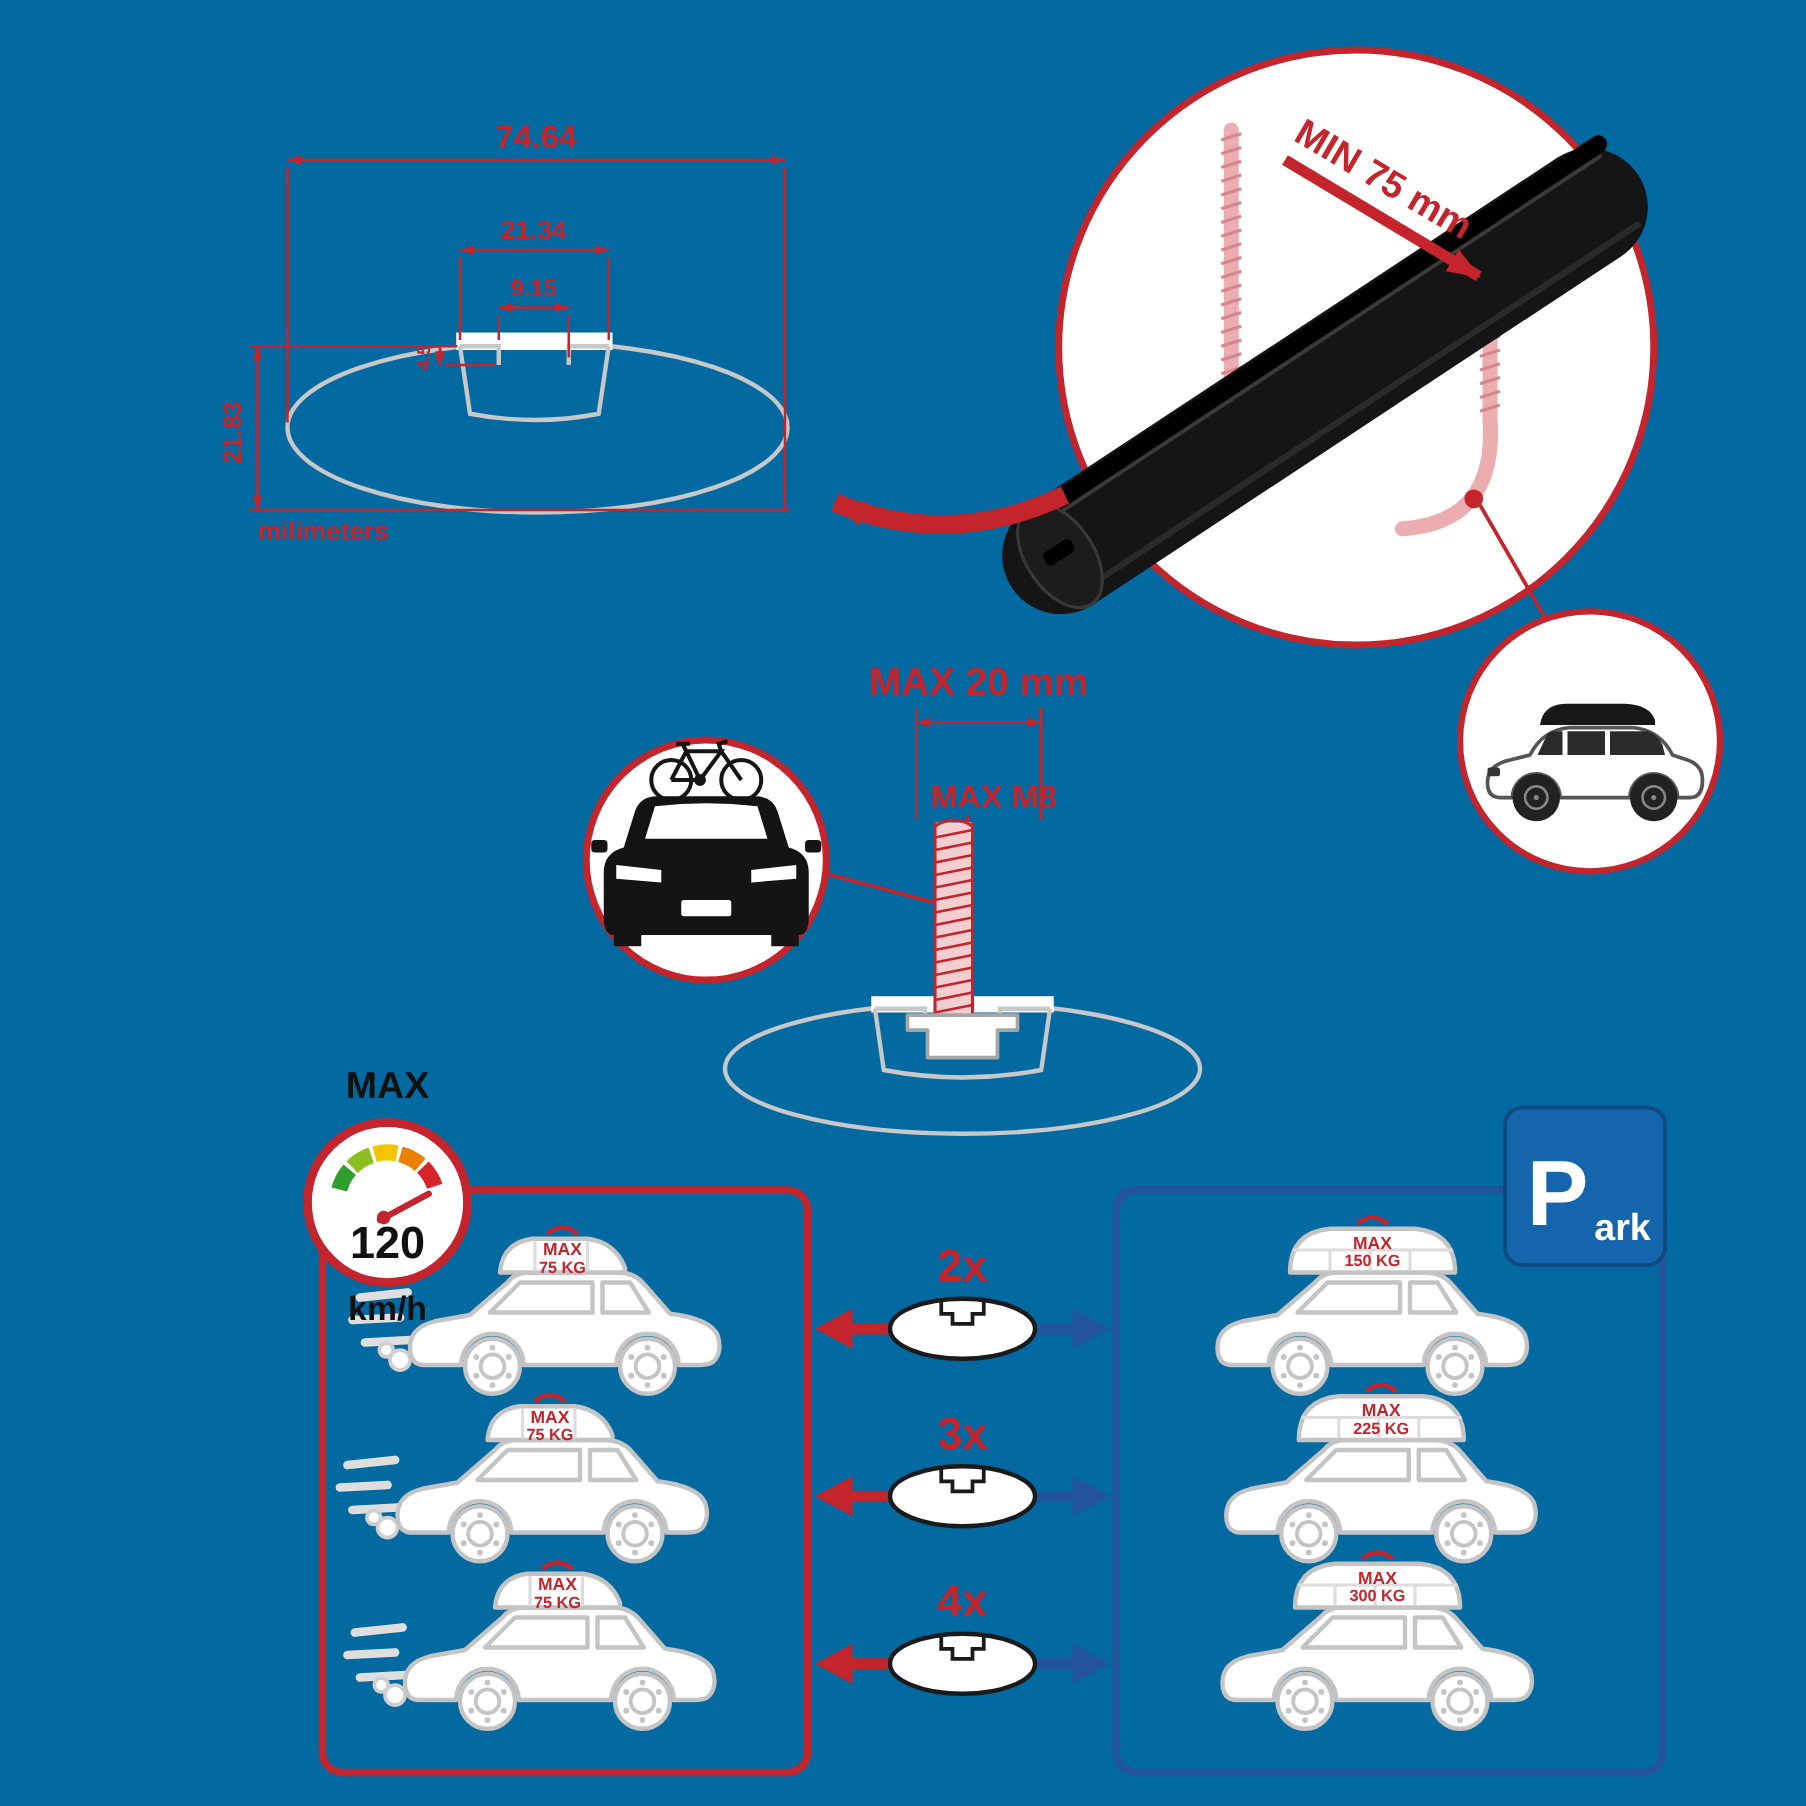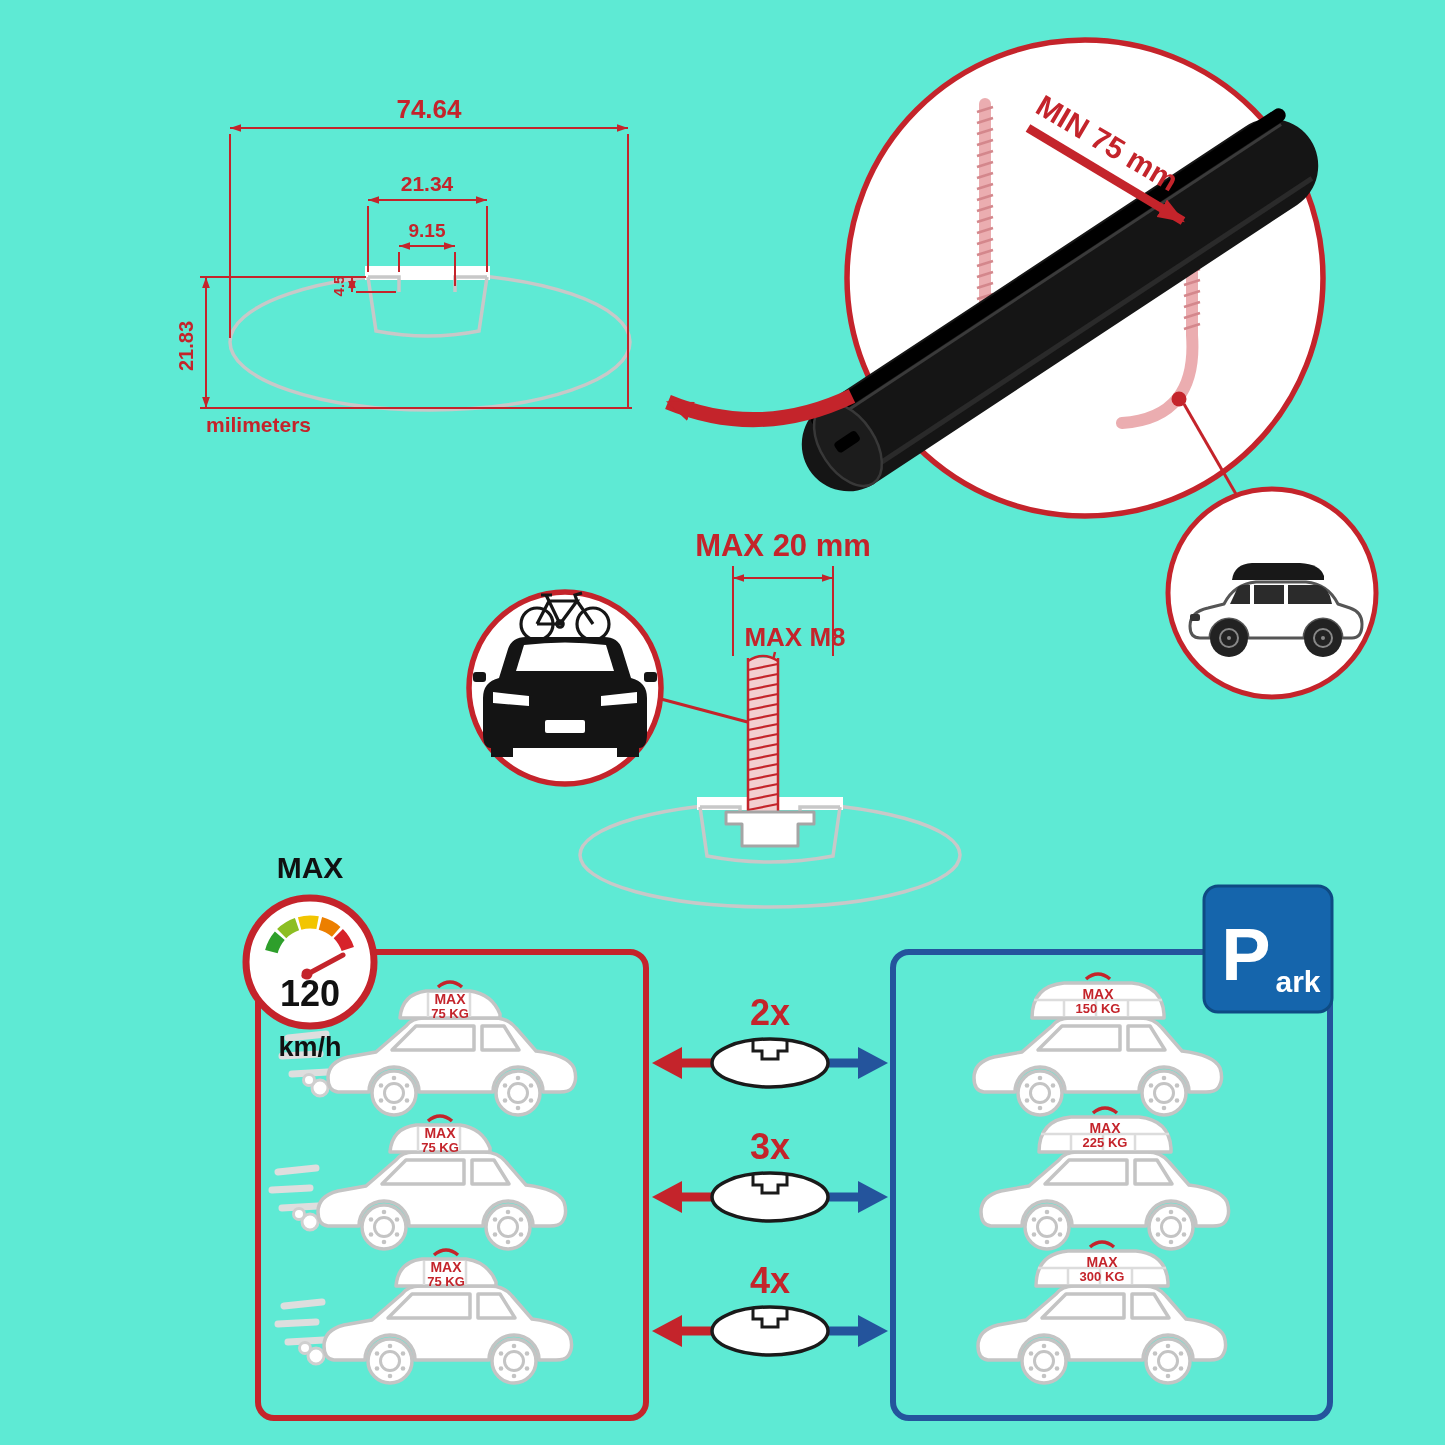--- a/index.html
+++ b/index.html
@@ -1,16 +1,16 @@
 <!DOCTYPE html>
 <html><head>
 <meta charset="utf-8">
 <style>
   html,body{margin:0;padding:0;background:#fff;}
-  .canvas{position:relative;width:1445px;height:1445px;background:#5eead4;overflow:hidden;font-family:"Liberation Sans",sans-serif;}
+  .canvas{position:relative;width:1445px;height:1445px;background:#0369a1;overflow:hidden;font-family:"Liberation Sans",sans-serif;}
   .canvas svg{position:absolute;left:0;top:0;}
   text{font-family:"Liberation Sans","DejaVu Sans",sans-serif;}
   .dim{fill:#C4242B;font-weight:700;text-anchor:middle;}
   .blk{fill:#111;font-weight:700;text-anchor:middle;}
   .white{fill:#fff;font-weight:700;text-anchor:middle;}
   .carlbl{fill:#C4242B;font-weight:700;text-anchor:middle;}
 </style>
 </head>
 <body>
 

